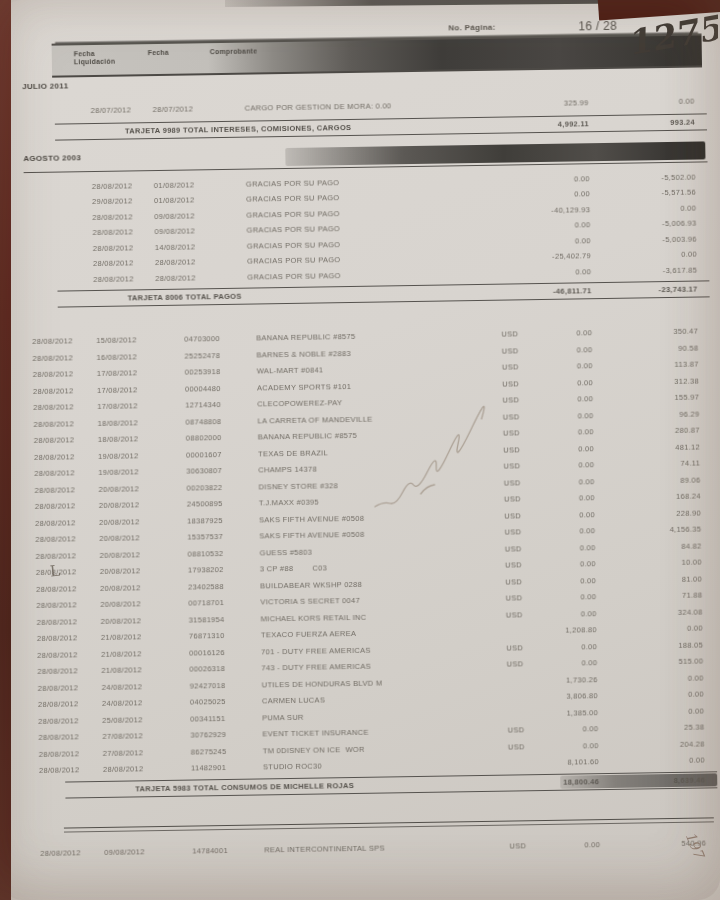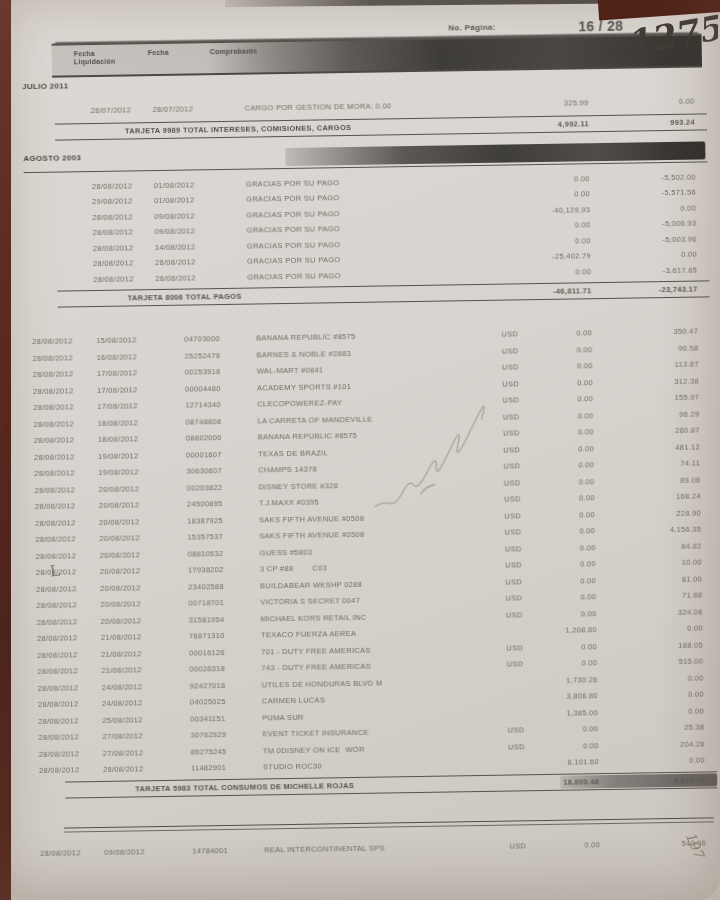--- a/index.html
+++ b/index.html
@@ -33,21 +33,21 @@
     background:#4e1f16;transform:rotate(-4deg);
   }
   
   .content{
     position:absolute;inset:0;
     transform:rotate(-0.9deg);transform-origin:40% 50%;
     color:#716c64;font-size:7.5px;letter-spacing:.3px;line-height:10px;
     filter:blur(0.28px);
   }
   .pageinfo-label{position:absolute;top:26px;left:455px;font-weight:bold;color:#5a564f;font-size:8px;}
-  .pageinfo-value{position:absolute;top:26px;left:585px;font-weight:bold;color:#5a564f;font-size:14px;}
+  .pageinfo-value{position:absolute;top:26px;left:585px;font-weight:normal;color:#5a564f;font-size:12px;}
 
   .thead{
     position:absolute;top:40px;left:58px;width:650px;height:30px;
     background:linear-gradient(90deg,#c6c3be 0%,#c2bfba 24%,#8d8a85 34%,#5e5b57 46%,#3f3d3a 60%,#4a4744 78%,#35332f 100%);
     border-top:2px solid #57544f;border-bottom:2.5px solid #4c4945;
     box-shadow:0 -5px 0 -3.5px #6a6762;
   }
   .thead .h{position:absolute;color:#4f4b45;font-size:6.8px;font-weight:bold;line-height:8px;}
   .h-f1{left:22px;top:5px;width:46px;}
   .h-f2{left:96px;top:5px;}

